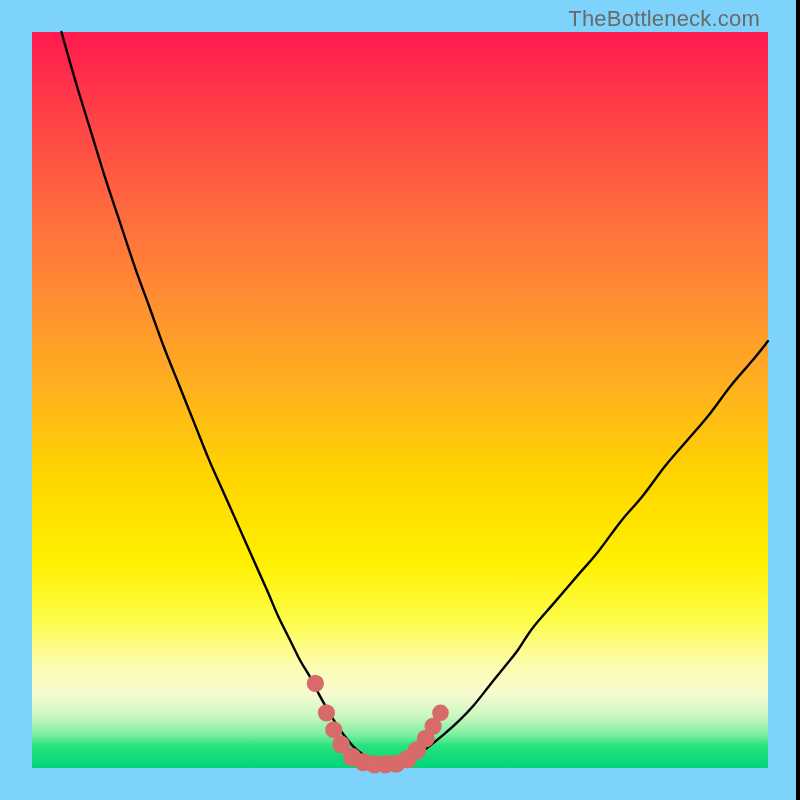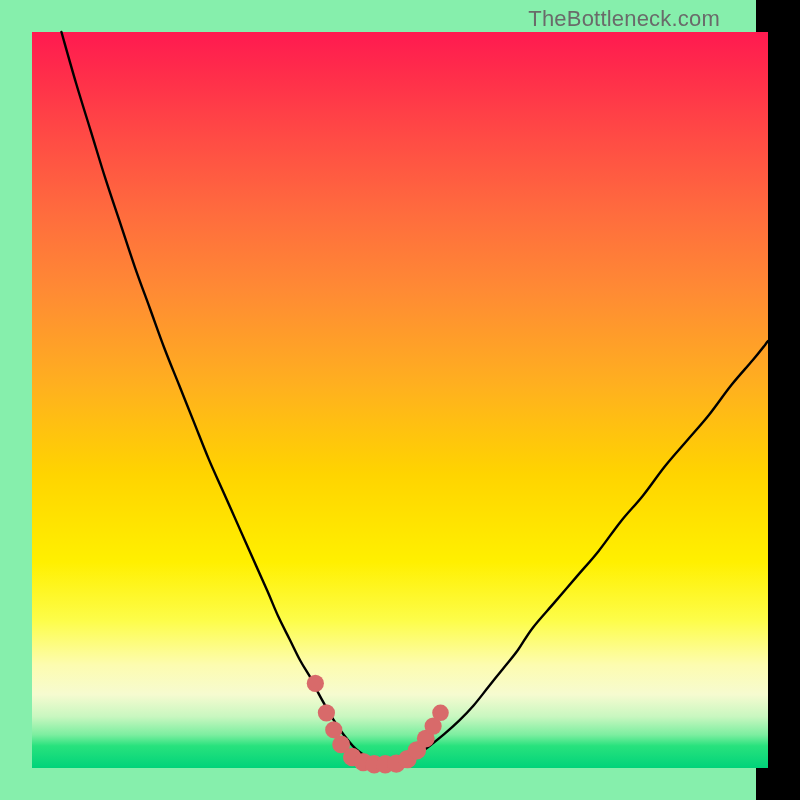--- a/index.html
+++ b/index.html
@@ -10,21 +10,22 @@
     background: #000;
     overflow: hidden;
     font-family: Arial, Helvetica, sans-serif;
   }
   .frame {
     position: absolute;
     left: 0;
     top: 0;
     width: 756px;
     height: 800px;
-    background: #86efac;
+    background: #7dd3fc;
+    padding-left: 40px;
   }
   .plot {
     position: absolute;
     left: 32px;
     top: 32px;
     width: 736px;
     height: 736px;
     background: linear-gradient(to bottom,
       #ff1a50 0%,
       #ff2e4a 6%,

